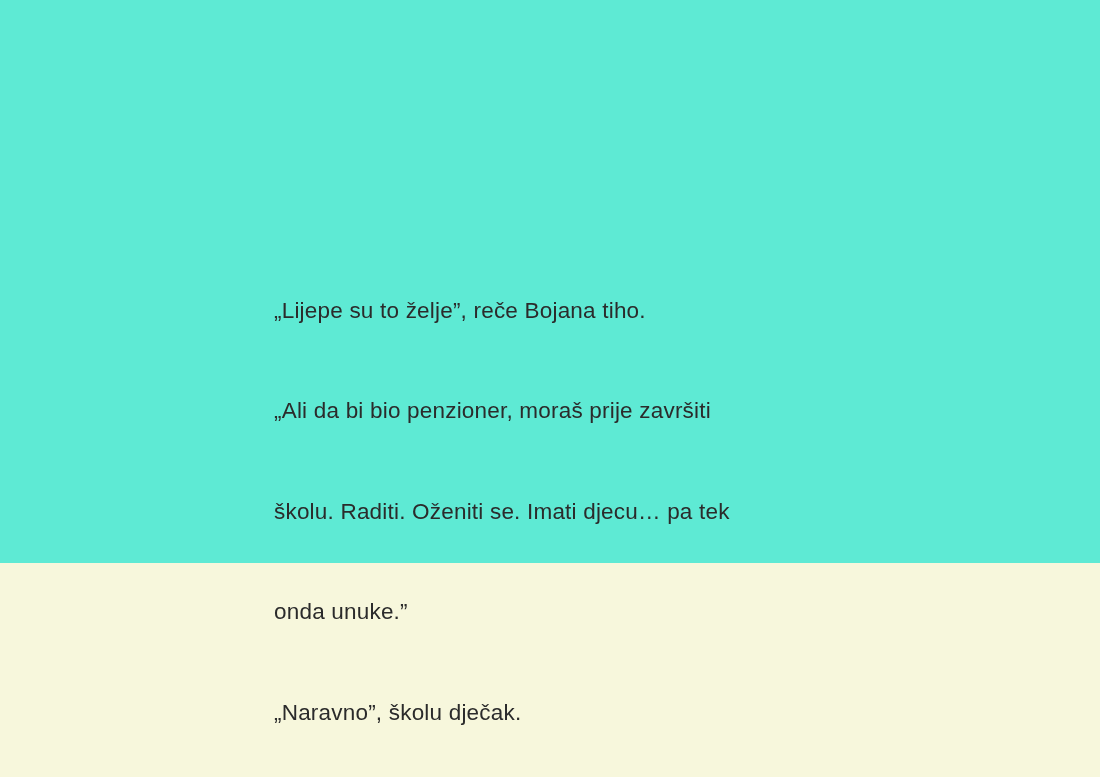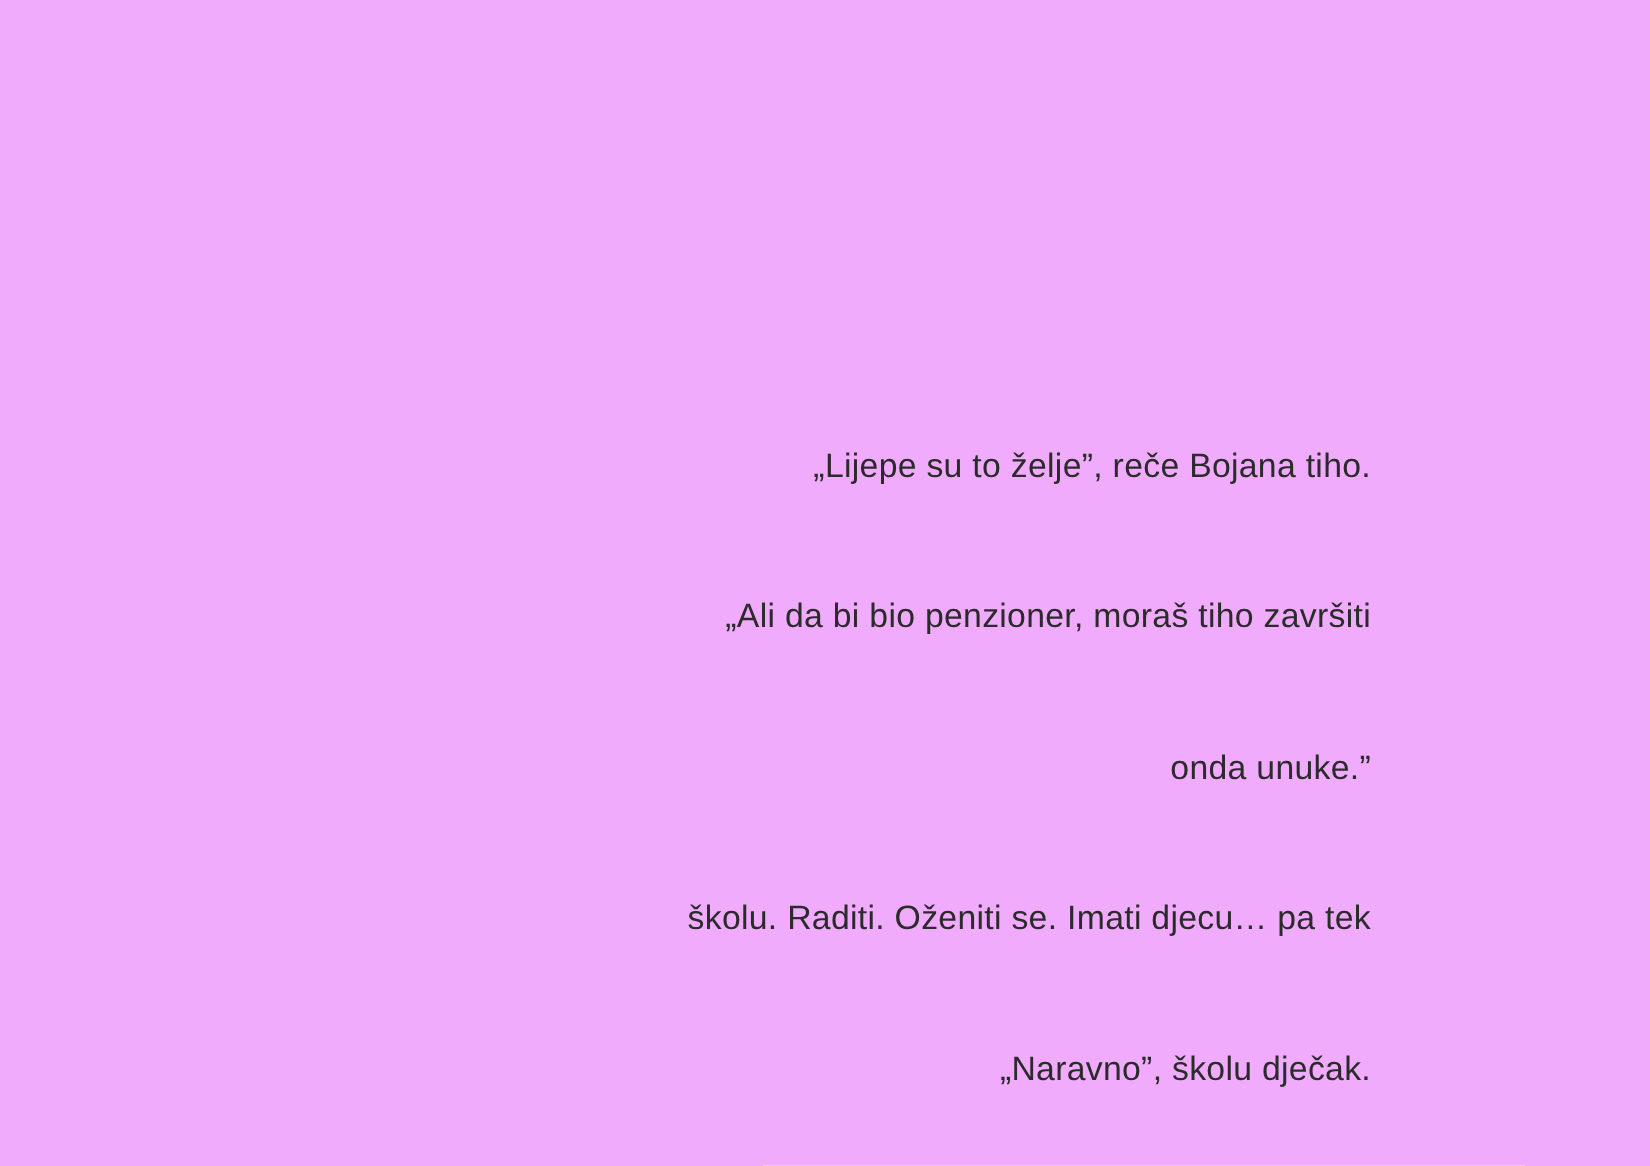--- a/index.html
+++ b/index.html
@@ -9,24 +9,23 @@
   body {
     width: 1100px;
     height: 777px;
     background: #f7f7dc;
     font-family: "Liberation Sans", sans-serif;
     overflow: hidden;
   }
   .page {
     position: relative;
     width: 1100px;
-    height: 777px;
-    background: #f0abfc;
+    height: 563px;
+    background: #5eead4;
     box-sizing: border-box;
-    text-align: right;
   }
   .text-block {
     position: absolute;
     left: 274px;
     top: 126px;
     width: 640px;
     color: #2b2b2b;
     font-size: 22.5px;
     line-height: 33.5px;
     letter-spacing: 0.2px;
@@ -41,23 +40,23 @@
   }
 </style>
 </head>
 <body>
 
 <div class="page">
   <div class="text-block">
 
     <p class="para">
       <span class="line">„Lijepe su to želje”, reče Bojana tiho.</span>
-      <span class="line">„Ali da bi bio penzioner, moraš tiho završiti</span>
+      <span class="line">„Ali da bi bio penzioner, moraš prije završiti</span>
+      <span class="line">školu. Raditi. Oženiti se. Imati djecu… pa tek</span>
       <span class="line">onda unuke.”</span>
-      <span class="line">školu. Raditi. Oženiti se. Imati djecu… pa tek</span>
       <span class="line">„Naravno”, školu dječak.</span>
       
       
       
       
       
       
       
     </p>
 

